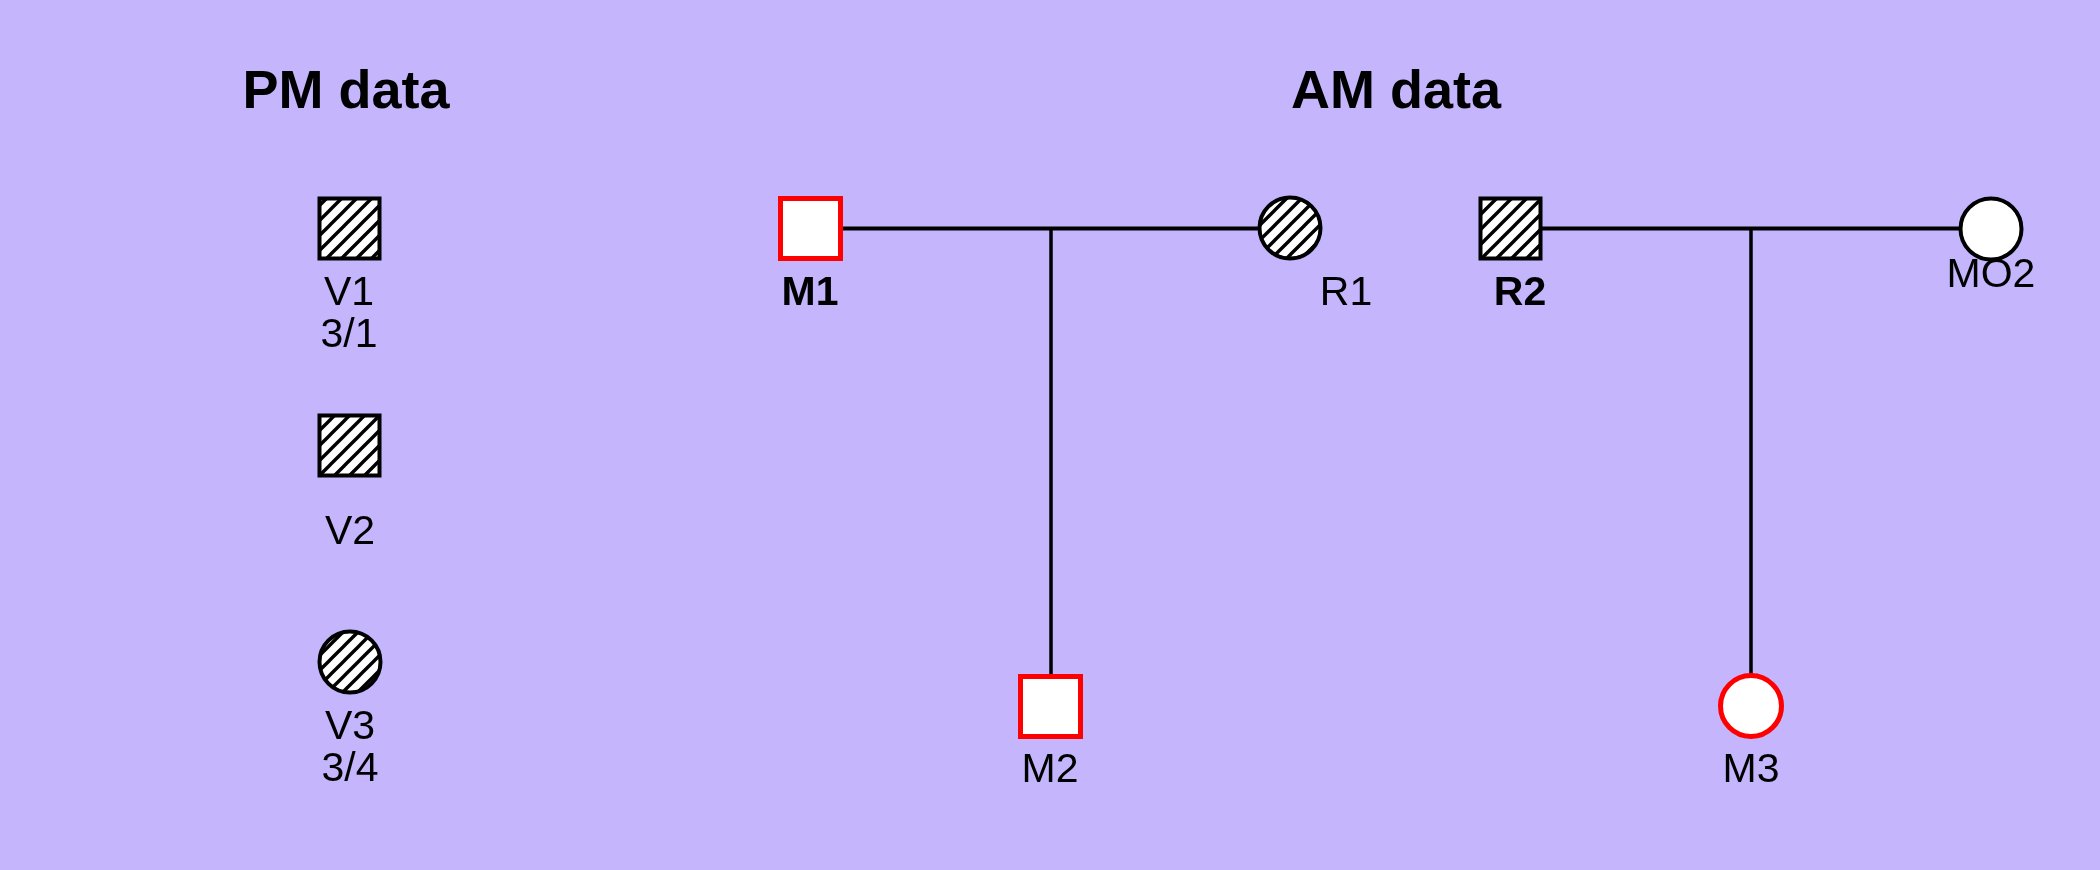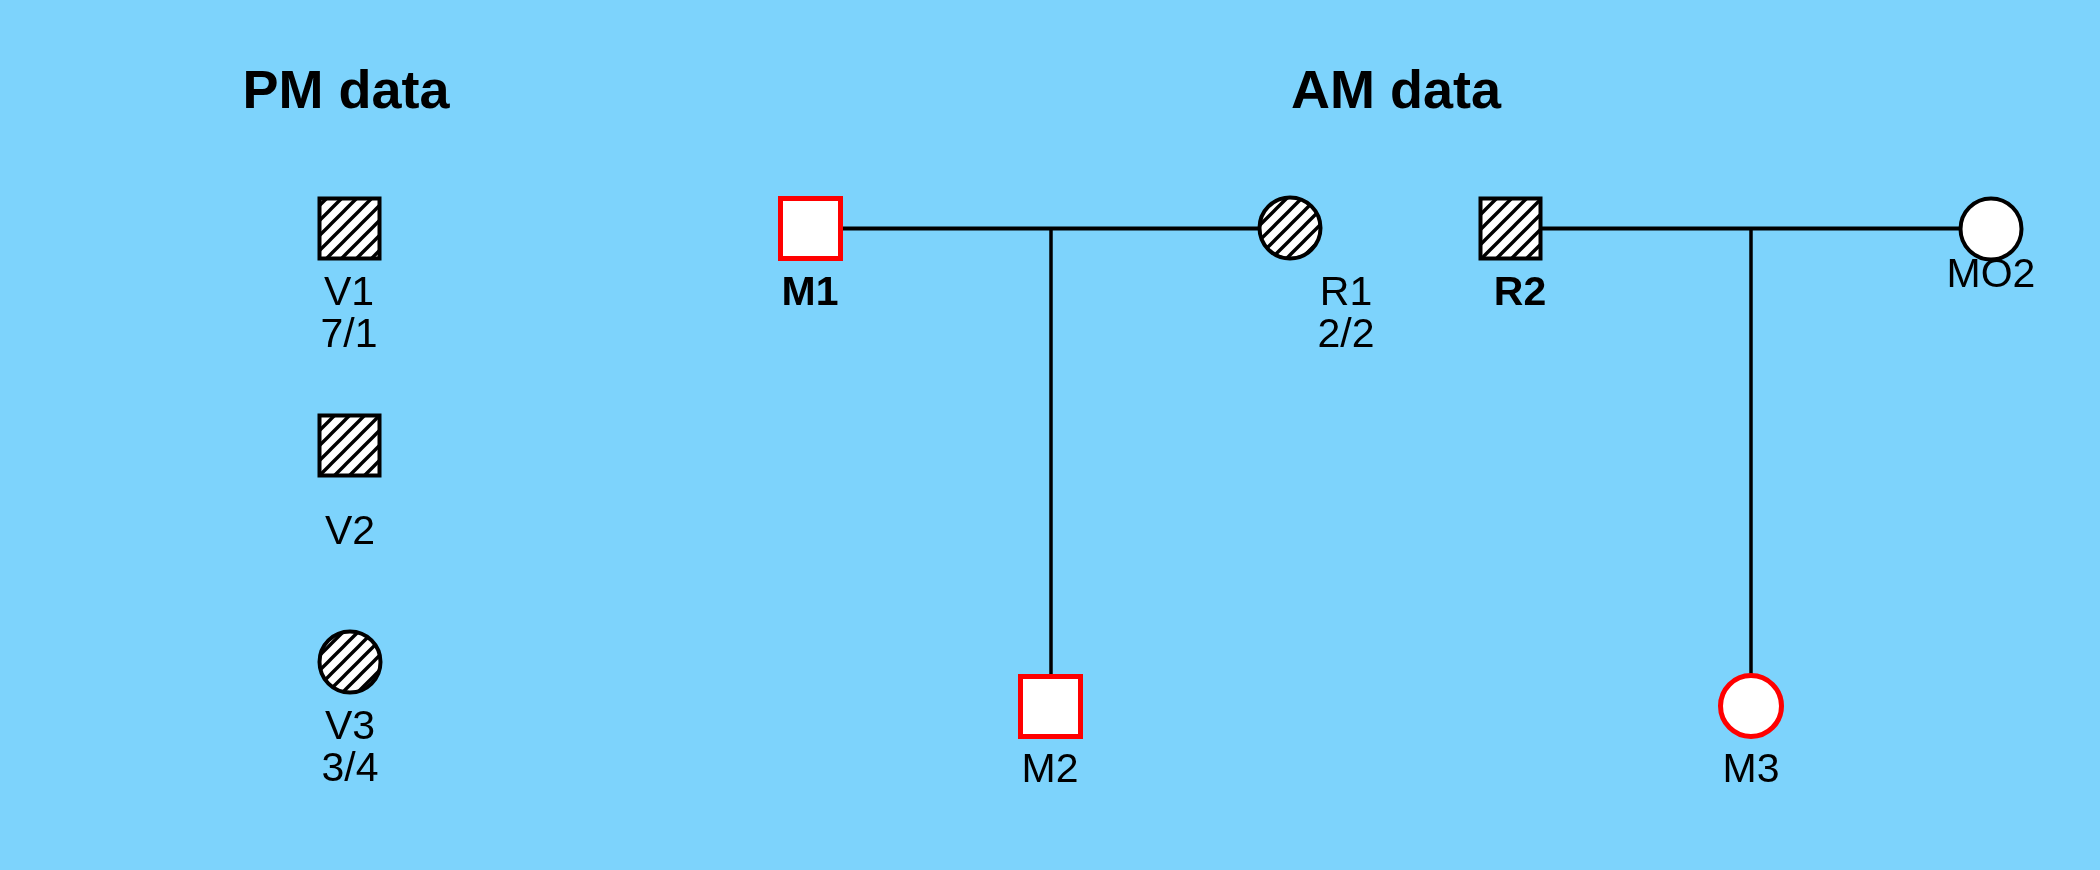--- a/index.html
+++ b/index.html
@@ -1,20 +1,20 @@
 <!DOCTYPE html>
 <html><head>
 <meta charset="utf-8">
 <style>
   html,body{margin:0;padding:0;background:#ffffff;}
   #canvas{
     position:relative;
     width:2100px;
     height:870px;
-    background:#7dd3fc;
+    background:#c4b5fd;
     font-family:"Liberation Sans", sans-serif;
     overflow:hidden;
   }
   #pedigree-svg{position:absolute;left:0;top:0;}
   .title{
     position:absolute;
     top:56px;
     width:420px;
     text-align:center;
     font-size:54px;
@@ -62,36 +62,35 @@
     <rect x="1480.5" y="198.5" width="60" height="60" fill="url(#hatch)" stroke-width="4" stroke="#000000"></rect>
     <circle cx="1991" cy="229" r="30.5" fill="#ffffff" stroke-width="4" stroke="#000000"></circle>
     <circle cx="1751" cy="706" r="30.5" fill="#ffffff" stroke-width="5" stroke="#ff0000"></circle>
   </svg>
 
   <div class="title" style="left:136px;">PM data</div>
   <div class="title" style="left:1186px;">AM data</div>
 
   <div class="lbl" style="left:249px;top:270px;">
     <div>V1</div>
-    <div>7/1</div>
+    <div>3/1</div>
   </div>
   <div class="lbl" style="left:250px;top:489px;margin-top:20px;">
     <div>V2</div>
   </div>
   <div class="lbl" style="left:250px;top:704px;">
     <div>V3</div>
     <div>3/4</div>
   </div>
 
   <div class="lbl" style="left:710px;top:270px;font-weight:bold;">
     <div>M1</div>
   </div>
   <div class="lbl" style="left:1246px;top:270px;">
     <div>R1</div>
-    <div>2/2</div>
   </div>
   <div class="lbl" style="left:950px;top:747px;text-align:center;">
     <div>M2</div>
   </div>
 
   <div class="lbl" style="left:1420px;top:270px;font-weight:bold;">
     <div>R2</div>
   </div>
   <div class="lbl" style="left:1891px;top:252px;">
     <div>MO2</div>

